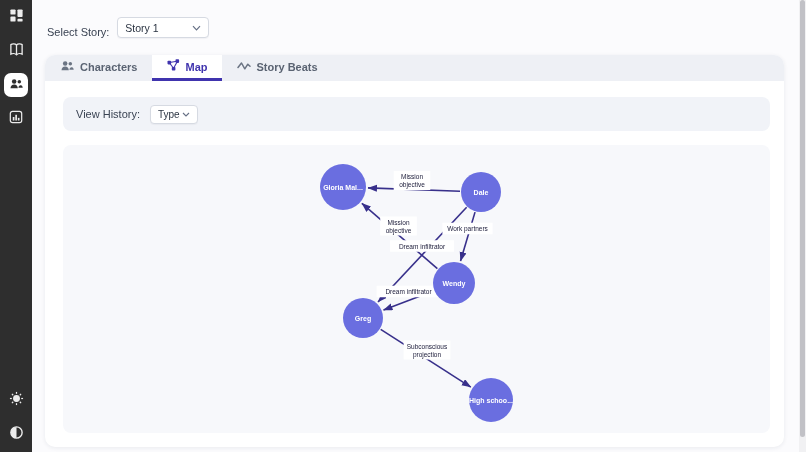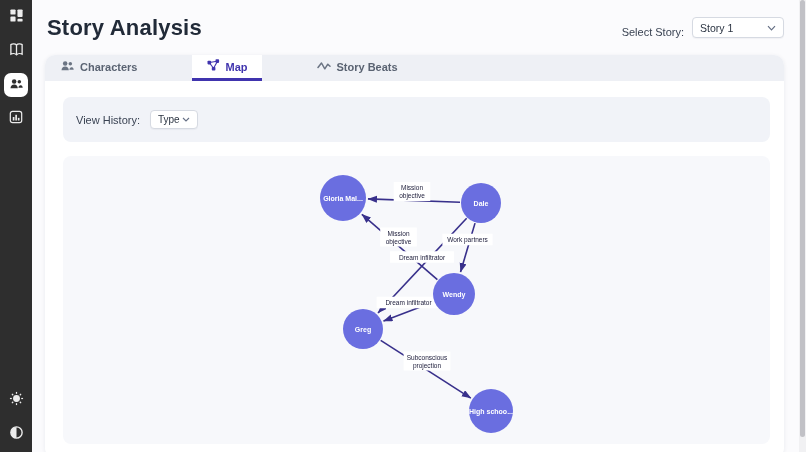--- a/index.html
+++ b/index.html
@@ -44,33 +44,33 @@
   }
   .select.story{width:92px;}
   .select.small{width:48px;height:19px;font-size:10px;}
 
   .card{
     margin-left:13px;width:739px;background:#ffffff;border-radius:10px;
     box-shadow:0 1px 4px rgba(25,35,60,.08);
   }
   .tabbar{
     display:flex;background:#eef0f5;border-radius:10px 10px 0 0;
-    height:26px;overflow:hidden;gap:40px;
+    height:26px;overflow:hidden;
   }
   .tab{
     display:flex;align-items:center;gap:5px;
     padding:0 15px;font-size:11px;font-weight:600;color:#5a6372;
     background:transparent;border:none;border-bottom:3px solid transparent;
     box-sizing:border-box;cursor:pointer;font-family:inherit;
   }
   .tab.active{background:#ffffff;color:#4034ae;border-bottom-color:#4034ae;}
 
   .card-body{padding:16px 14px 14px 18px;}
   .panel{
-    background:#f1f3f8;border-radius:8px;height:45px;box-sizing:border-box;
+    background:#f1f3f8;border-radius:8px;height:34px;box-sizing:border-box;
     width:707px;display:flex;align-items:center;gap:10px;
     padding:0 13px;margin-bottom:14px;font-size:11px;color:#3a4353;
   }
   .canvas{
     position:relative;width:707px;height:288px;
     background:#f7f8fb;border-radius:8px;overflow:hidden;
   }
   #graph{display:block;width:707px;height:288px;}
 
   
@@ -133,21 +133,20 @@
           <span><svg width="15" height="15" viewBox="0 0 16 16">
               <circle cx="8" cy="8" r="6" fill="none" stroke="currentColor" stroke-width="1.5"></circle>
               <path d="M8 2 A6 6 0 0 0 8 14 Z" fill="currentColor"></path>
             </svg></span>
         </div>
       </div>
   </nav>
 
   <main class="main">
     <header class="header">
-      <h1 class="page-title">Story Analysis</h1>
       <div class="select-group">
         <span>Select Story:</span>
         <div class="select story">
           <span>Story 1</span>
           <svg width="9" height="6" viewBox="0 0 9 6">
               <polyline points="1,1.2 4.5,4.8 8,1.2" fill="none" stroke="#667085" stroke-width="1.2"></polyline>
             </svg>
         </div>
       </div>
     </header>

